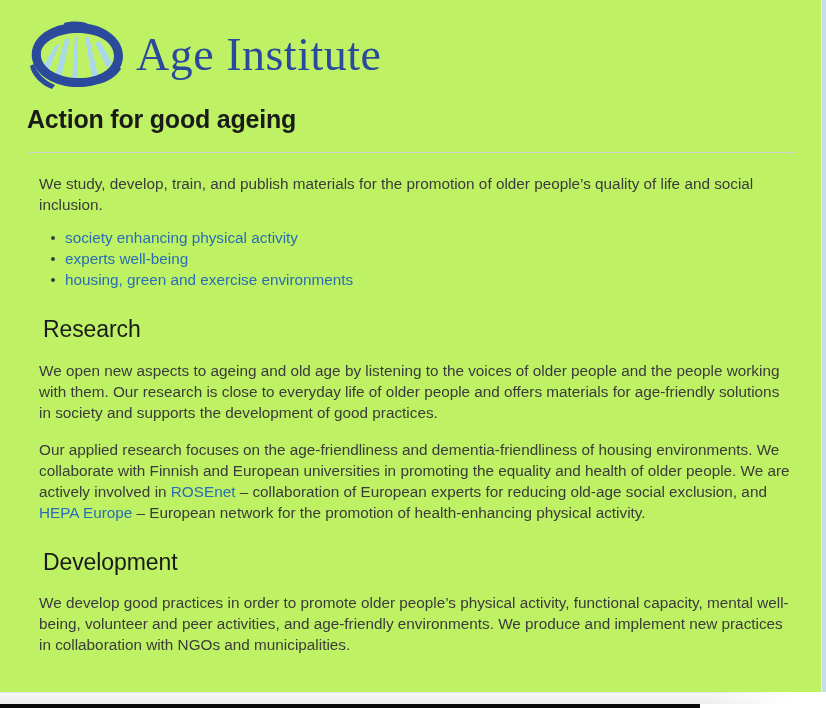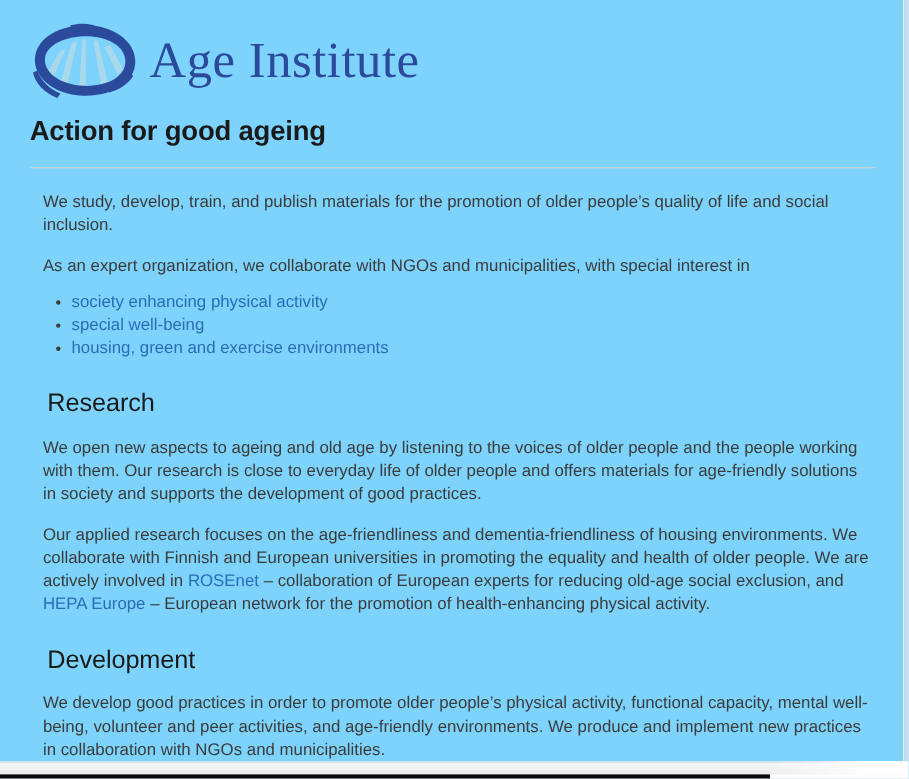--- a/index.html
+++ b/index.html
@@ -10,21 +10,21 @@
     height: 708px;
     overflow: hidden;
     background: #ffffff;
     font-family: "Liberation Sans", sans-serif;
   }
 
   #viewport {
     position: relative;
     width: 826px;
     height: 708px;
-    background: #7dd3fc;
+    background: #bef264;
     overflow: hidden;
   }
 
   
   .page-edge-right {
     position: absolute;
     top: 0;
     right: 0;
     width: 4px;
     height: 708px;
@@ -217,28 +217,27 @@
           <path d="M6 44 C 9 53, 17 61, 27 65 L 24 69 C 13 65, 4 56, 2 46 Z" fill="#2b4a9b"></path>
         </svg>
       </span>
       <span class="logo-word">Age Institute</span>
     </div>
 
     <h1 class="page-title">Action for good ageing</h1>
     <hr class="title-rule">
 
     <p class="body-text first">We study, develop, train, and publish materials for the promotion of older people’s quality of life and social inclusion.</p>
-    <p class="body-text">As an expert organization, we collaborate with NGOs and municipalities, with special interest in</p>
 
     <ul class="topic-list">
       <li>
         <a class="list-link" href="#">society enhancing physical activity</a>
       </li>
       <li>
-        <a class="list-link" href="#">special well-being</a>
+        <a class="list-link" href="#">experts well-being</a>
       </li>
       <li>
         <a class="list-link" href="#">housing, green and exercise environments</a>
       </li>
     </ul>
 
     <h2 class="section-title">Research</h2>
     <p class="body-text">We open new aspects to ageing and old age by listening to the voices of older people and the people working with them. Our research is close to everyday life of older people and offers materials for age-friendly solutions in society and supports the development of good practices.</p>
     <p class="body-text"><span>Our applied research focuses on the age-friendliness and dementia-friendliness of housing environments. We collaborate with Finnish and European universities in promoting the equality and health of older people. We are actively involved in </span><a class="inline-link" href="#">ROSEnet</a><span> – collaboration of European experts for reducing old-age social exclusion, and </span><a class="inline-link" href="#">HEPA Europe</a><span> – European network for the promotion of health-enhancing physical activity.</span></p>
 

